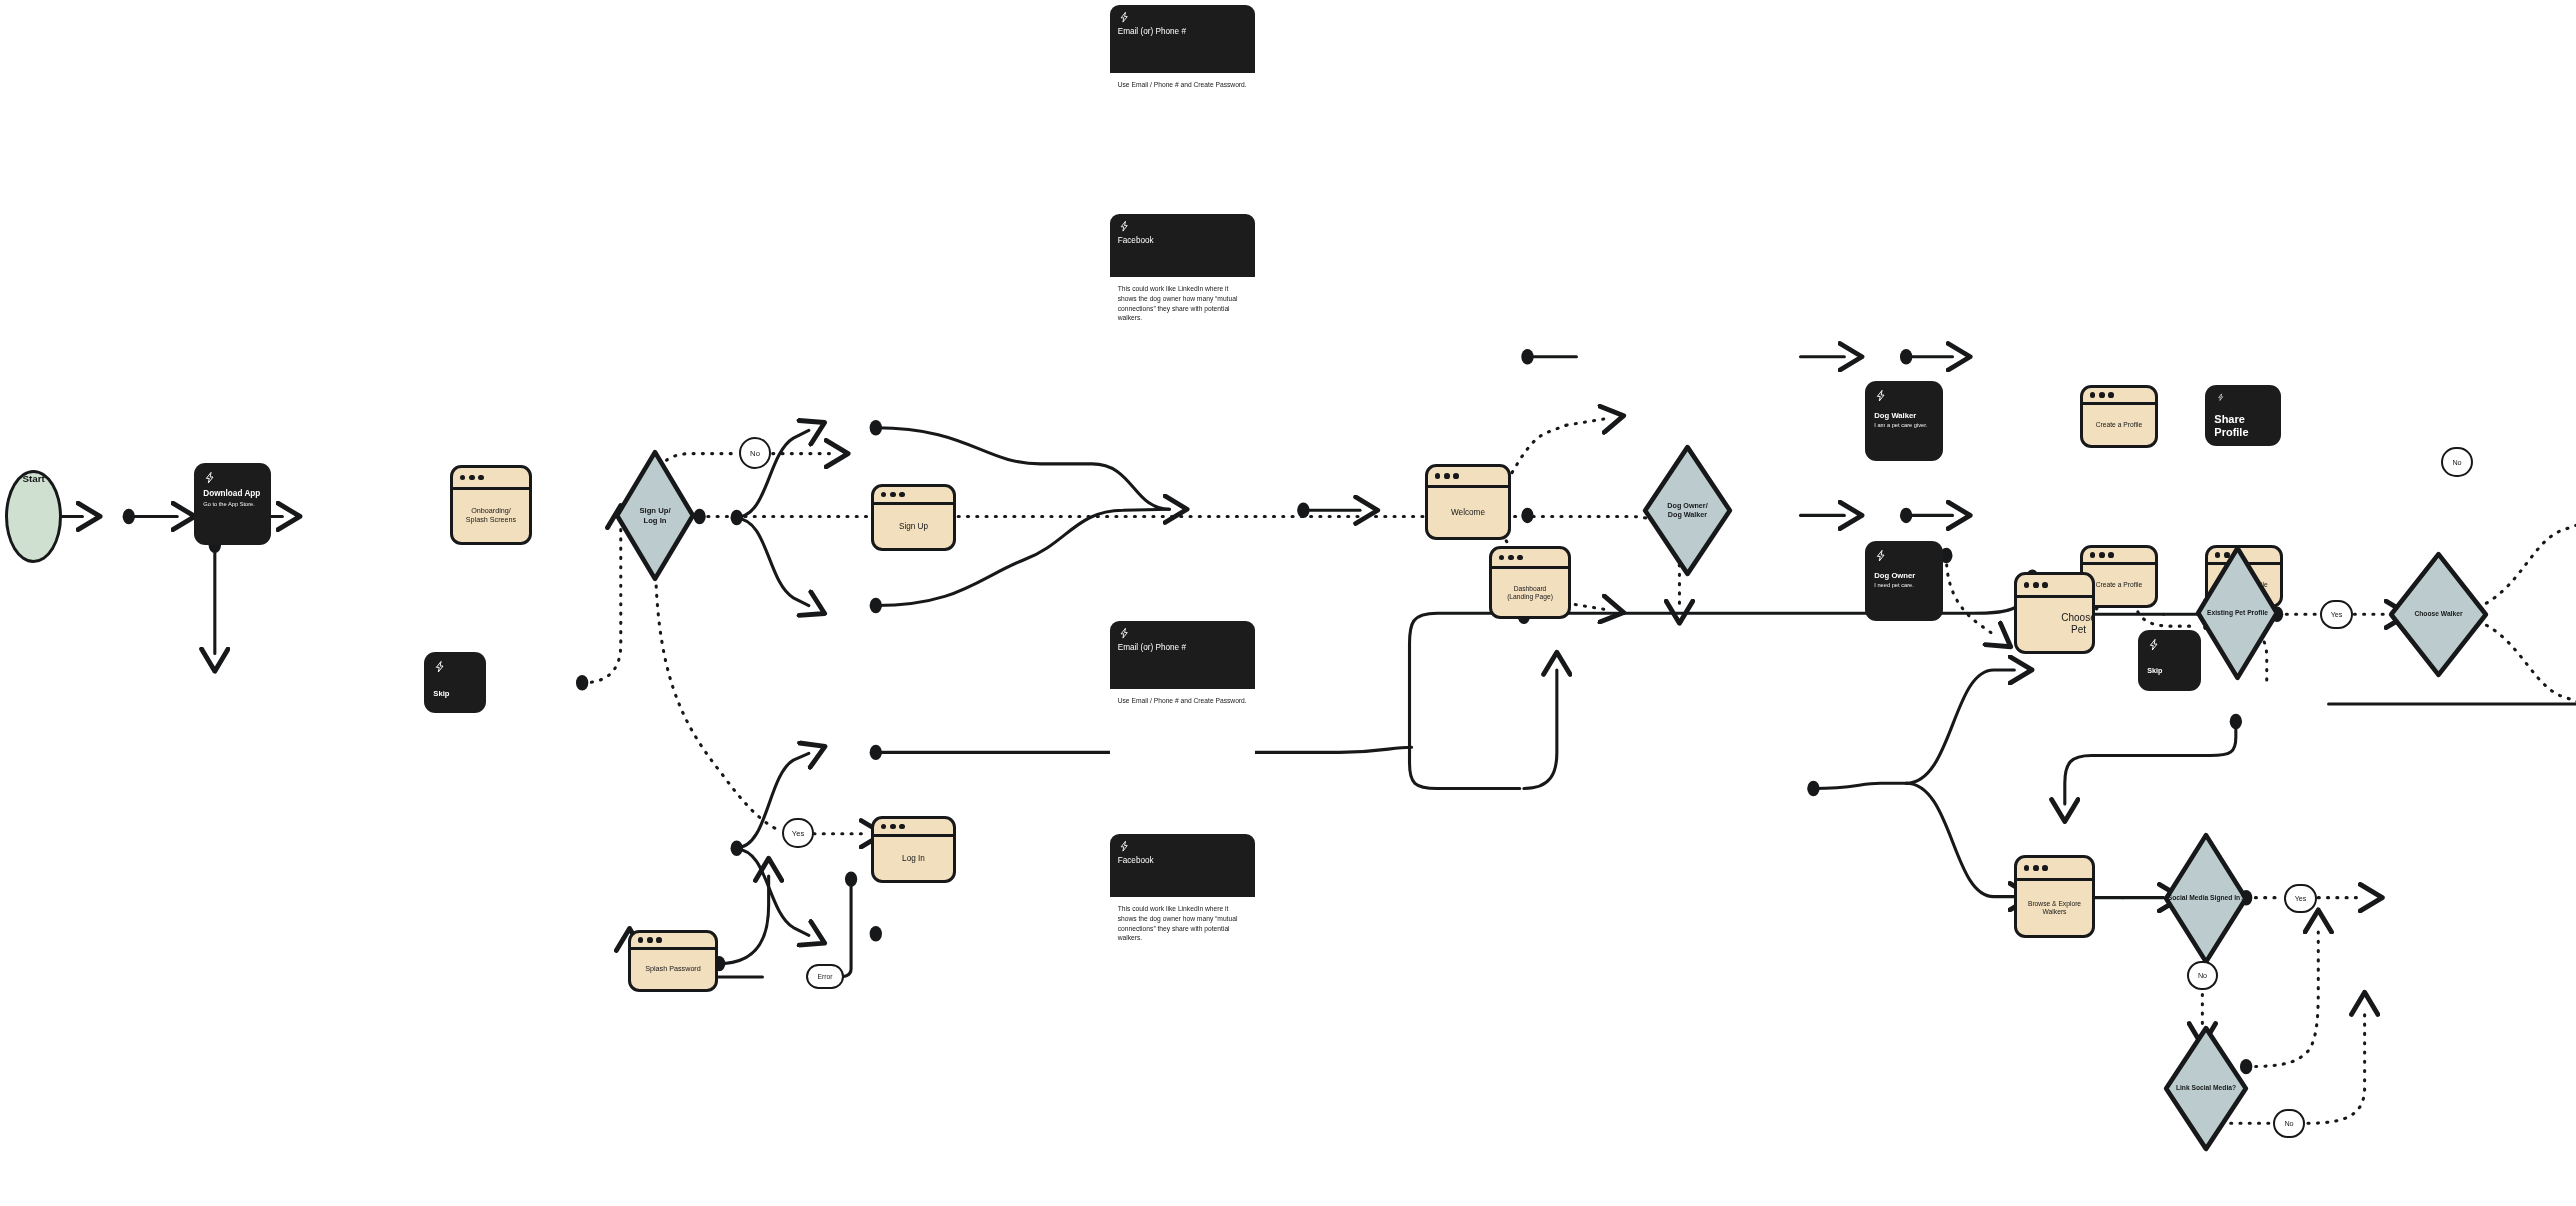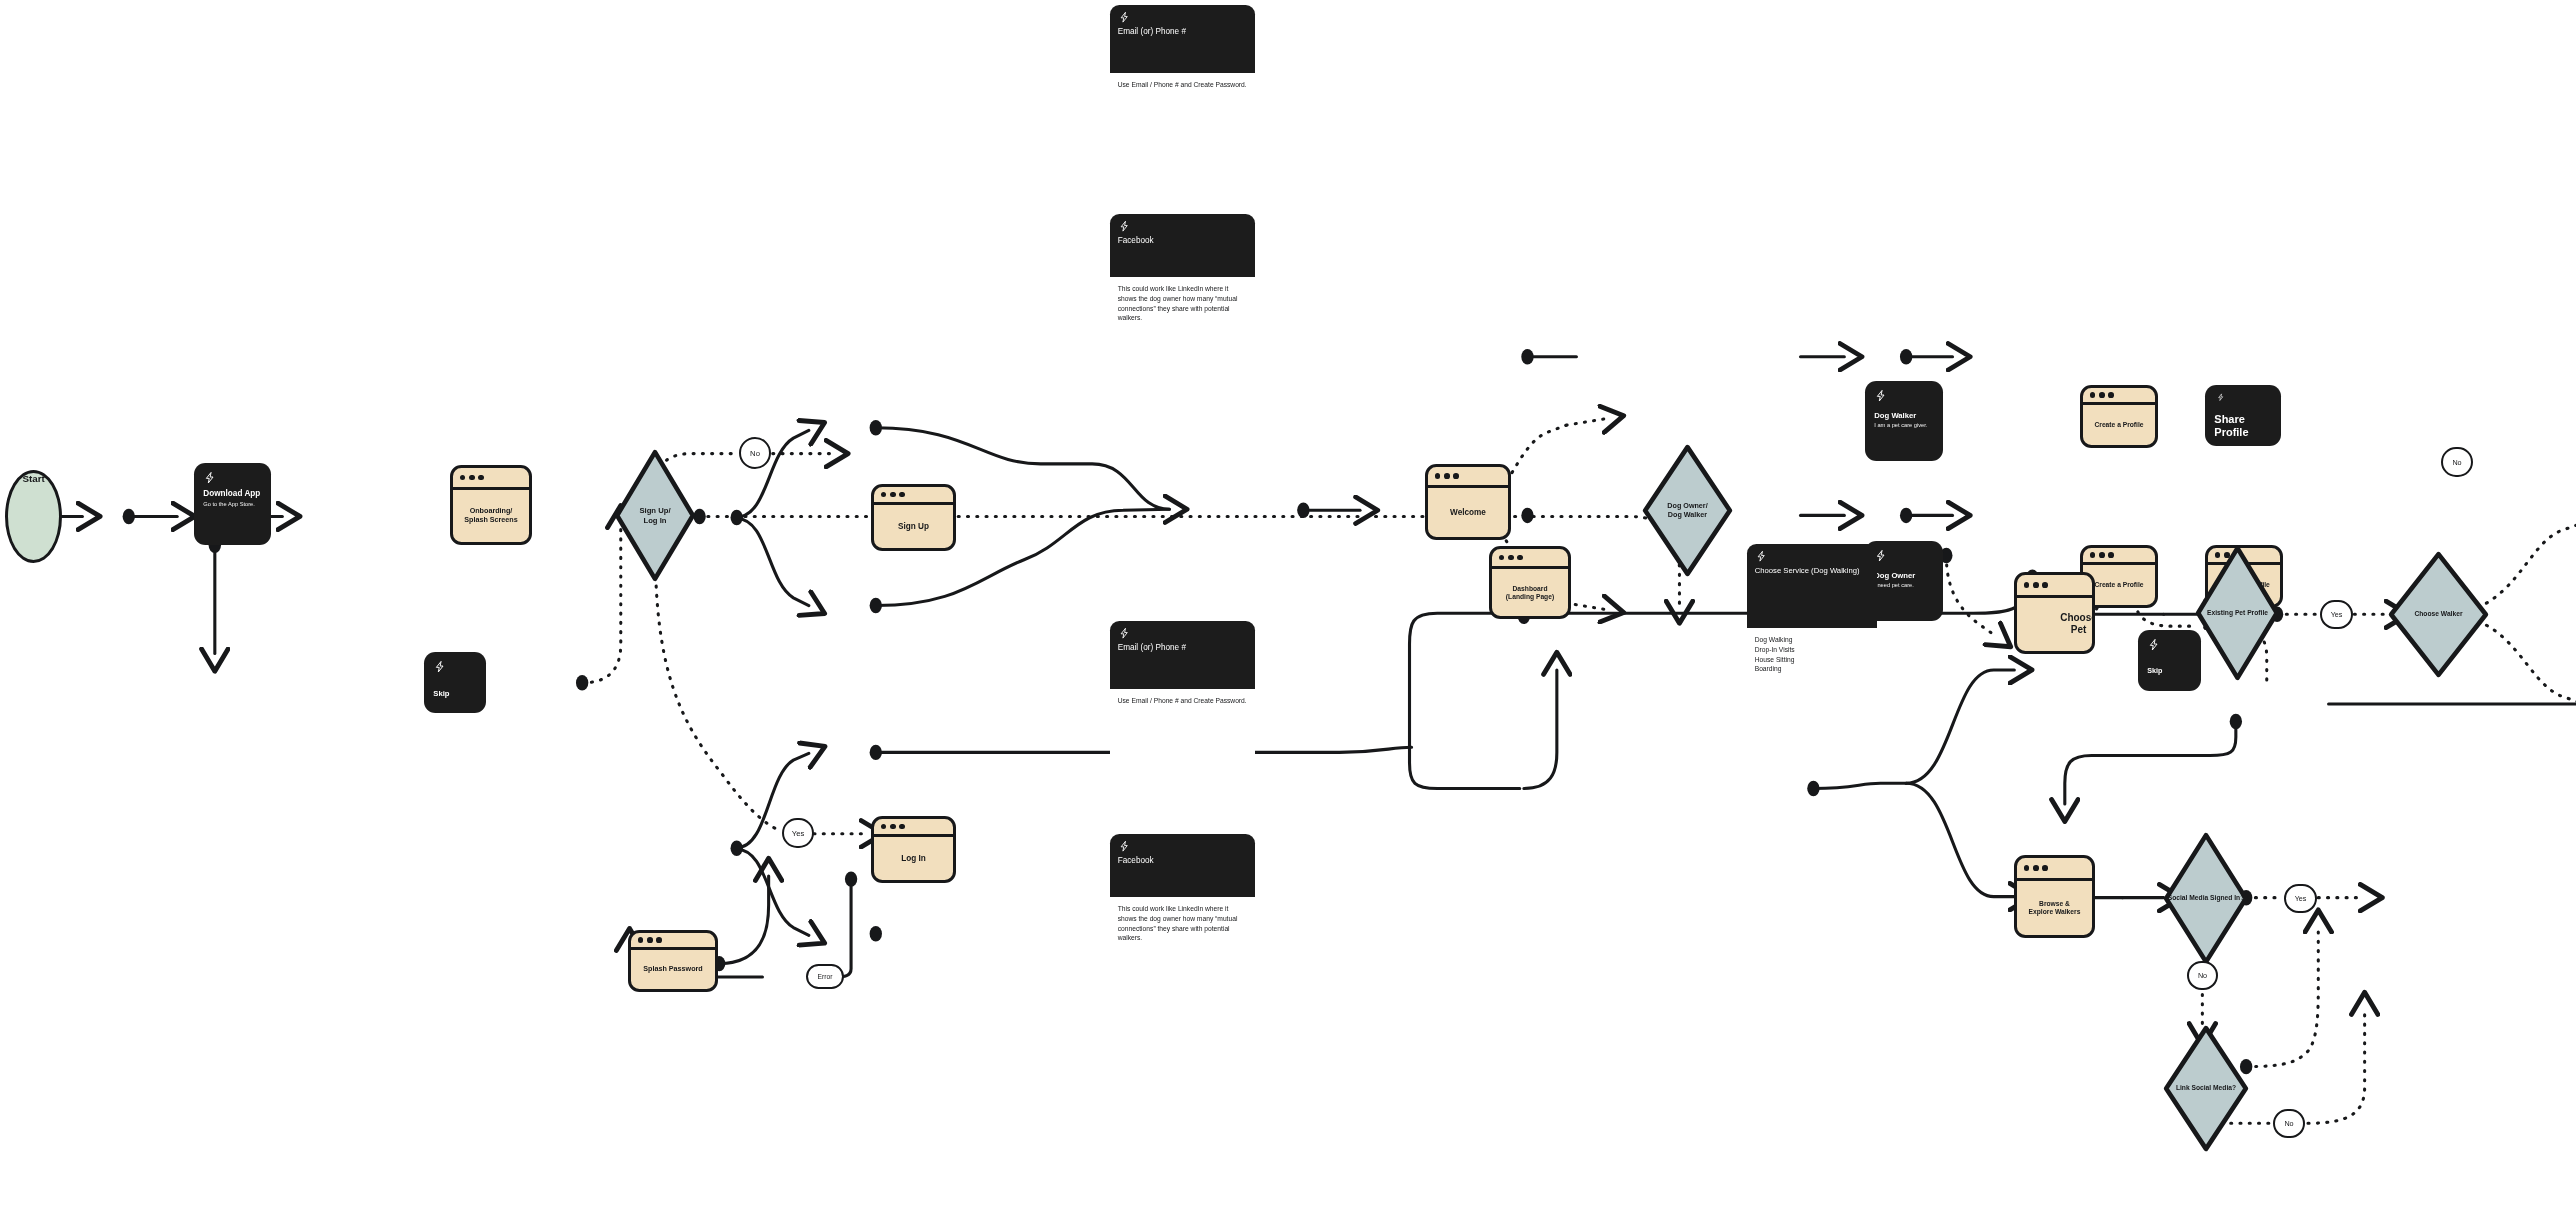--- a/index.html
+++ b/index.html
@@ -15,21 +15,21 @@
         display:flex;align-items:flex-start;justify-content:center;text-align:center;
         font-weight:bold;color:#17181a;line-height:1.15;}
 
   
   .window{background:#f2dfbe;border:3.6px solid #17181a;border-radius:11.3px;overflow:hidden;
           display:flex;flex-direction:column;}
   .window .titlebar{height:30%;min-height:13.4px;border-bottom:3.6px solid #17181a;
           display:flex;align-items:center;gap:3.6px;padding-left:6.7px;box-sizing:border-box;}
   .window .dot{width:5.7px;height:5.7px;border-radius:50%;background:#17181a;}
   .window .wlabel{flex:1;display:flex;align-items:center;justify-content:center;
-          text-align:center;font-weight:bold;color:#17181a;line-height:1.2;padding:1px 9px;box-sizing:border-box;}
+          text-align:center;font-weight:normal;color:#17181a;line-height:1.2;padding:1px 9px;box-sizing:border-box;}
 
   
   .dark{background:#1c1c1c;border-radius:11.3px;color:#ffffff;
         display:flex;flex-direction:column;justify-content:flex-start;
         padding:8.2px 8.2px 7.2px 9.3px;box-sizing:border-box;}
   .dark .bolt{width:13.4px;height:13.4px;margin-bottom:4.1px;}
   .dark .dtitle{font-weight:bold;line-height:1.18;}
   .dark .dsub{font-weight:normal;margin-top:2.6px;line-height:1.22;color:#f2f2f2;}
 
   
@@ -459,40 +459,20 @@
   <div class="node window" style="left:1489px;top:546px;width:82px;height:73px;">
     <div class="titlebar">
       <span class="dot"></span>
         <span class="dot"></span>
         <span class="dot"></span>
     </div>
     <div class="wlabel" style="font-size:6.7px;white-space:pre-line;">Dashboard
 (Landing Page)</div>
   </div>
 
-  <div class="node note" style="left:1747px;top:544px;width:130px;height:228px;">
-    <div class="nhead" style="height:84px;">
-      <svg class="bolt" viewBox="0 0 24 24">
-        <path d="M14.5 2.5 L6 13.2 h5.2 L9.5 21.5 L18 10.8 h-5.2 z" fill="none" stroke="#fff" stroke-width="1.7" stroke-linejoin="round"></path>
-      </svg>
-      <div class="ntitle" style="font-size:7.7px;">Choose Service (Dog Walking)</div>
-    </div>
-    <div class="nbodywrap">
-      <svg class="frame" viewBox="0 0 252 279" preserveAspectRatio="none">
-        <path d="M3 0 L249 0 L249 232 L205 276 L3 276 Z" fill="#fff" stroke="#17181a" stroke-width="6"></path>
-        <path d="M249 232 L205 232 L205 276" fill="none" stroke="#17181a" stroke-width="6"></path>
-      </svg>
-      <div class="nbody" style="font-size:6.7px;">
-        <div>Dog Walking</div>
-        <div>Drop-In Visits</div>
-        <div>House Sitting</div>
-        <div>Boarding</div>
-      </div>
-    </div>
-  </div>
 
   <div class="node window" style="left:2014px;top:572px;width:81px;height:82px;">
     <div class="titlebar">
       <span class="dot"></span>
         <span class="dot"></span>
         <span class="dot"></span>
     </div>
     <div class="wlabel" style="font-size:10px;margin-left:48px;">Choose Pet</div>
   </div>
 

